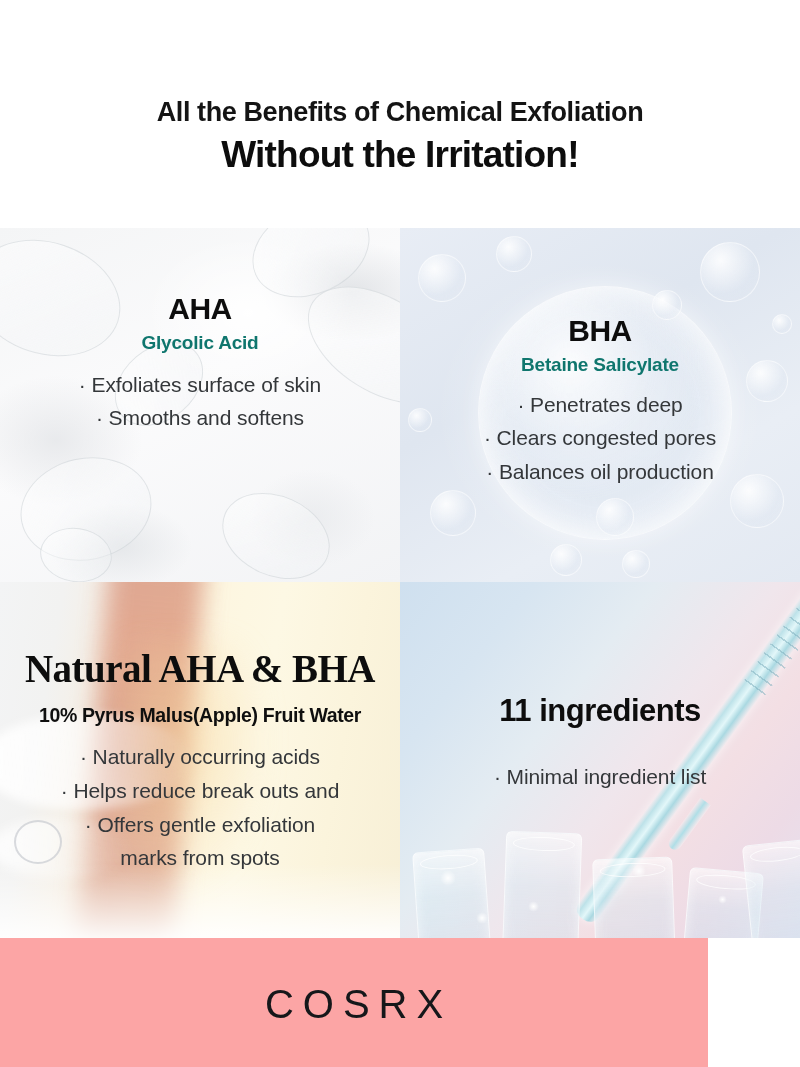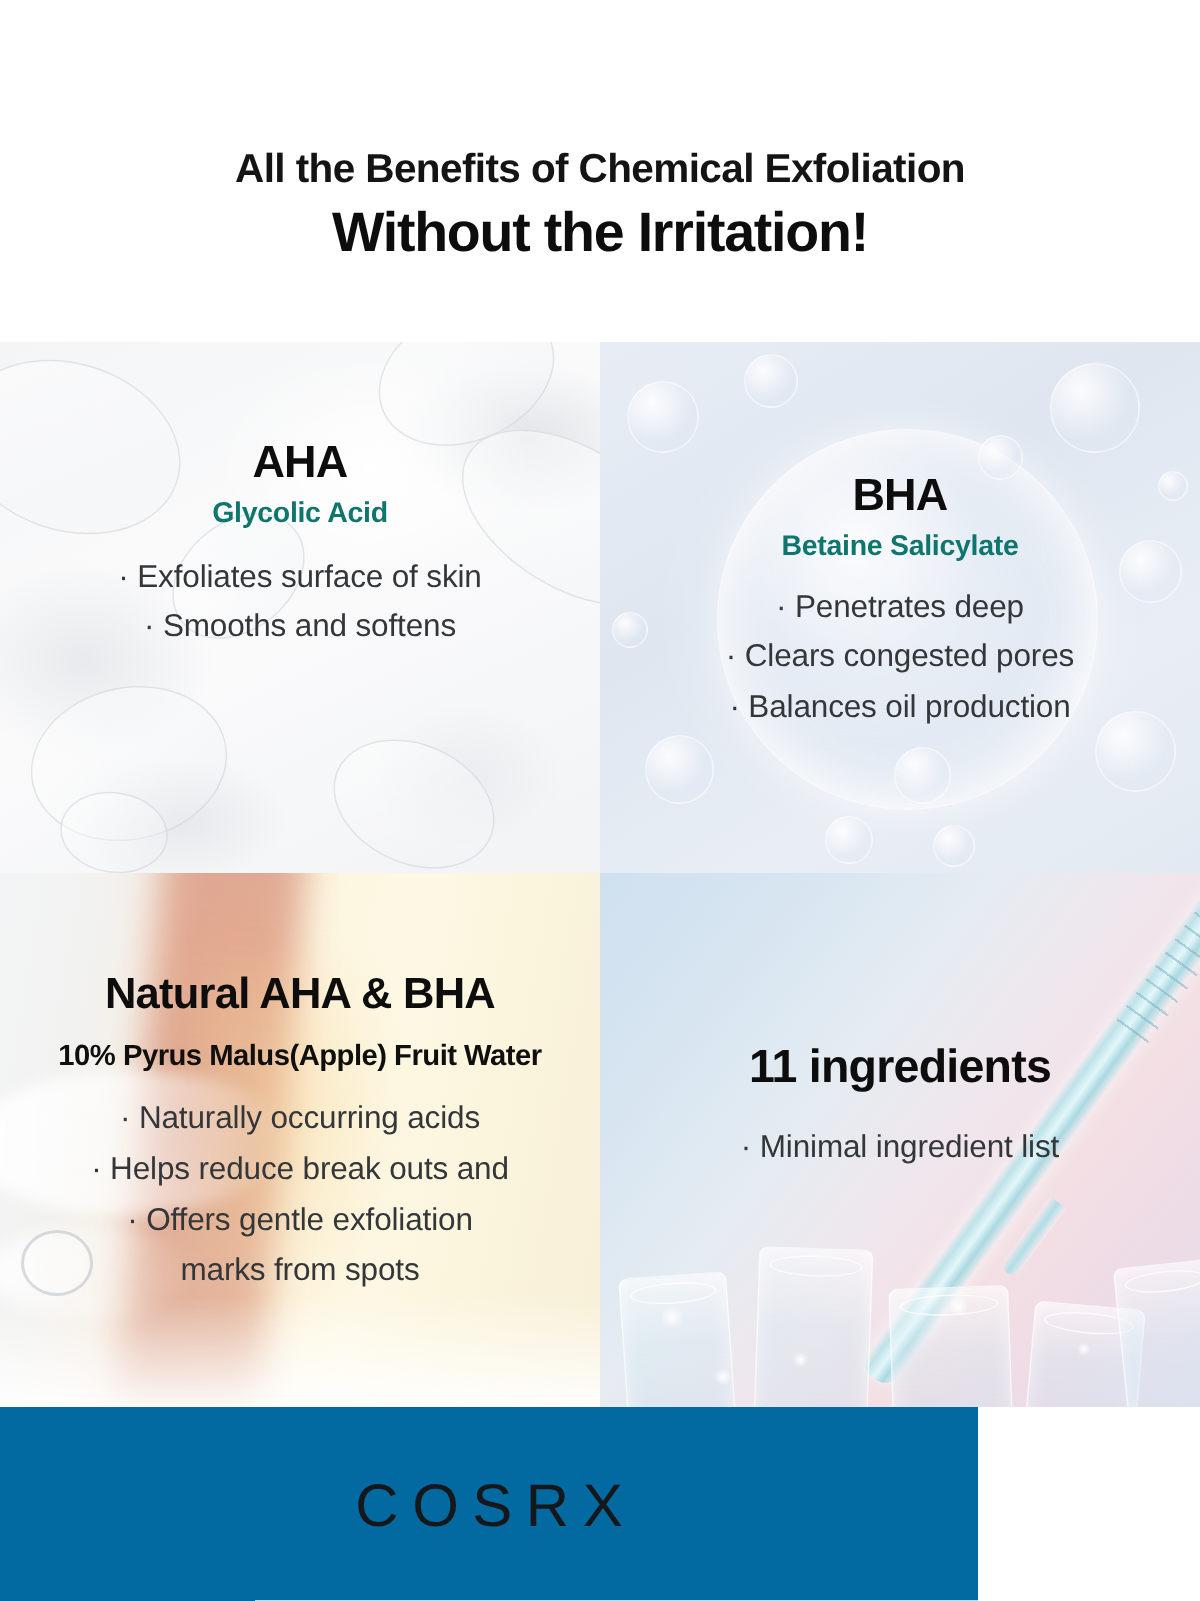--- a/index.html
+++ b/index.html
@@ -324,23 +324,23 @@
   .sparkle.s2 { width: 11px; height: 11px; left: 128px; bottom: 26px; }
   .sparkle.s3 { width: 14px; height: 14px; left: 232px; bottom: 60px; }
   .sparkle.s4 { width: 9px;  height: 9px;  left: 318px; bottom: 34px; }
   .sparkle.s5 { width: 12px; height: 12px; left: 76px;  bottom: 14px; }
 
   
   .footer {
     position: absolute;
     left: 0;
     top: 938px;
-    width: 652px;
+    width: 708px;
     height: 129px;
-    background: #0369a1;
+    background: #fca5a5;
     display: flex;
     align-items: center;
     justify-content: center;
   }
   .logo {
     font-size: 40px;
     font-weight: 400;
     letter-spacing: 9px;
     color: #15171a;
     padding-left: 9px;
@@ -403,21 +403,21 @@
   <div class="panel">
     <div class="panel-bg bg-nat">
       <div class="apple-stream"></div>
       <div class="apple-glow"></div>
       <div class="splash"></div>
       <div class="splash2"></div>
       <div class="drop-ring"></div>
       <div class="bottom-white"></div>
     </div>
     <div class="panel-content" style="margin-top:66px;">
-      <div class="p-title" style="font-size:29px;">Natural AHA &amp; BHA</div>
+      <div class="p-title" style="font-size:39px;font-family:Liberation Serif, serif;">Natural AHA &amp; BHA</div>
       <div class="p-ing" style="margin-top:9px;">10% Pyrus Malus(Apple) Fruit Water</div>
       <div class="p-bullet" style="margin-top:9px;">· Naturally occurring acids</div>
       <div class="p-bullet">· Helps reduce break outs and</div>
       <div class="p-bullet">· Offers gentle exfoliation</div>
       <div class="p-bullet">marks from spots</div>
     </div>
   </div>
 
   <div class="panel">
     <div class="panel-bg bg-ing">
@@ -440,21 +440,21 @@
           <div class="vial-rim"></div>
         </div>
       <div class="sparkle s1"></div>
         <div class="sparkle s2"></div>
       <div class="sparkle s3"></div>
         <div class="sparkle s4"></div>
       <div class="sparkle s5"></div>
     </div>
     <div class="panel-content" style="margin-top:112px;">
       <div class="p-title" style="font-size:31px;">11 ingredients</div>
-      <div class="p-bullet" style="margin-top:20px;">· Minimal ingredient list</div>
+      <div class="p-bullet" style="margin-top:32px;">· Minimal ingredient list</div>
     </div>
   </div>
 
 </div>
 
 <div class="footer">
   <div class="logo">COSRX</div>
 </div>
 
 </body></html>

